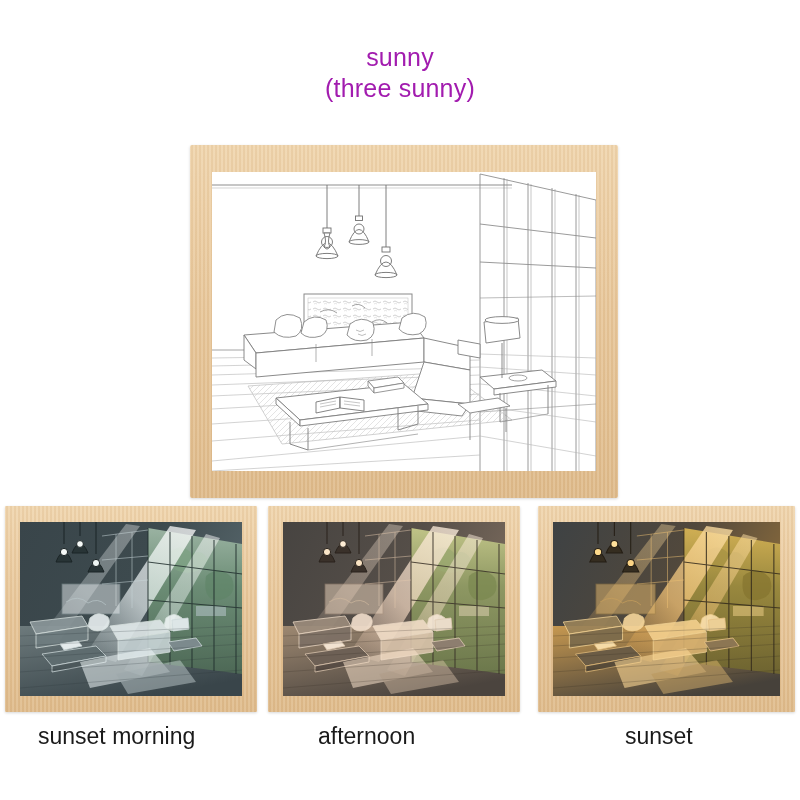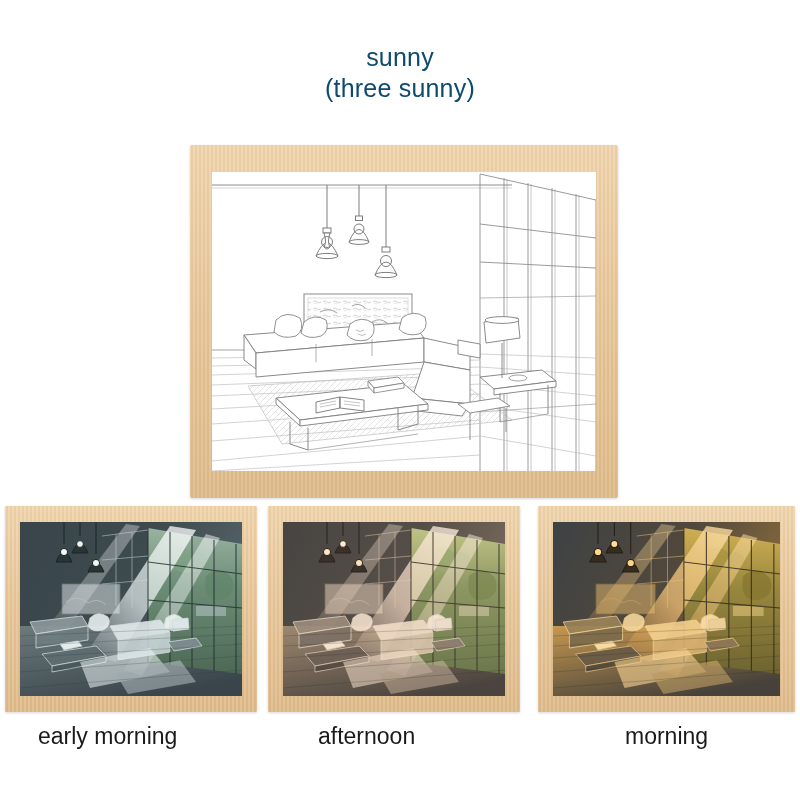--- a/index.html
+++ b/index.html
@@ -15,21 +15,21 @@
     overflow: hidden;
   }
 
   
   #title-block {
     position: absolute;
     left: 0;
     top: 42px;
     width: 800px;
     text-align: center;
-    color: #0c4a6e;
+    color: #a21caf;
     font-size: 25px;
     line-height: 31px;
     letter-spacing: 0.2px;
   }
   #title-block .line { display: block; }
 
   
   .frame {
     position: absolute;
     box-sizing: border-box;
@@ -375,21 +375,21 @@
           <path d="M0 114 L222 104"></path>
           <path d="M0 124 L222 112"></path>
           <path d="M0 136 L222 122"></path>
           <path d="M0 150 L222 134"></path>
           <path d="M0 166 L222 148"></path>
         </g>
       </svg>
     </div>
   </div>
 </div>
-<div class="caption" id="caption-0">early morning</div>
+<div class="caption" id="caption-0">sunset morning</div>
 
 <div class="frame thumb" id="thumb-1">
   <div class="frame-inner">
     <div class="scene">
       <svg viewBox="0 0 222 174" preserveAspectRatio="none" aria-hidden="true">
         <defs>
           <linearGradient id="wallAF" x1="0" y1="0" x2="1" y2="0.4">
             <stop offset="0%" stop-color="#474441"></stop>
             <stop offset="55%" stop-color="#554e48"></stop>
             <stop offset="100%" stop-color="#7a6a5c"></stop>
@@ -599,13 +599,13 @@
           <path d="M0 114 L222 104"></path>
           <path d="M0 124 L222 112"></path>
           <path d="M0 136 L222 122"></path>
           <path d="M0 150 L222 134"></path>
           <path d="M0 166 L222 148"></path>
         </g>
       </svg>
     </div>
   </div>
 </div>
-<div class="caption" id="caption-2">morning</div>
+<div class="caption" id="caption-2">sunset</div>
 
 </body></html>

